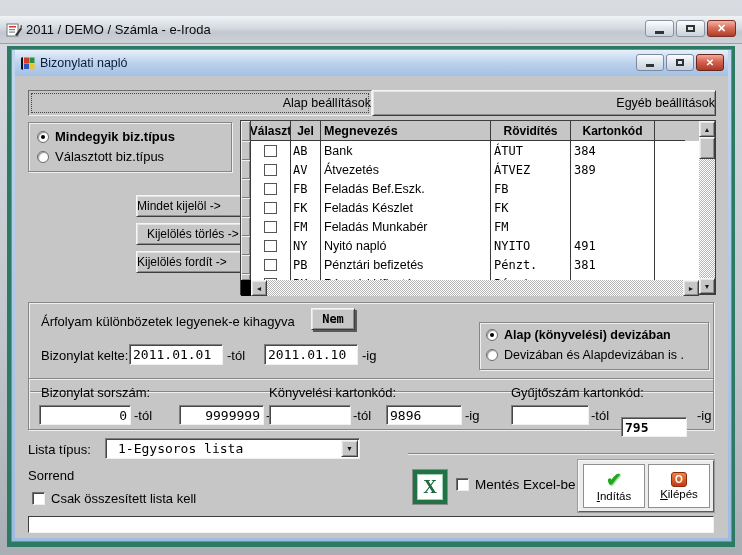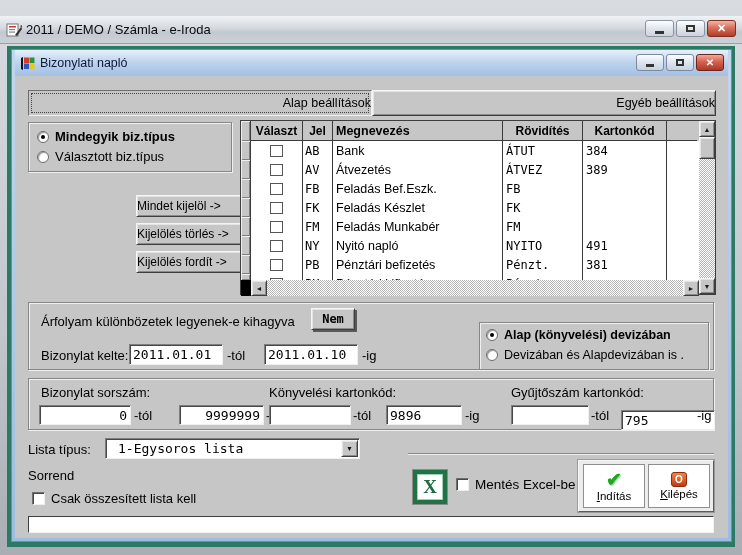--- a/index.html
+++ b/index.html
@@ -73,21 +73,21 @@
   
   .grid { position:absolute; left:225px; top:44px; width:476px; height:175px; background:#fff;
           border:1px solid #3e3e3e; display:flex; }
   .gridmain { width:458px; }
   .grow { display:flex; height:19px; background:#fff; }
   .ghead { display:flex; height:20px; background:#c6c6c6; font-weight:bold; font-size:12px; }
   .gc { border-right:1px solid #3a3a3a; overflow:hidden; white-space:nowrap; display:flex; align-items:center; }
   .ghead .gc { border-bottom:1px solid #3a3a3a; justify-content:center; }
   .c-rh { width:10px; background:#c6c6c6; border-right:1px solid #3a3a3a;
           box-shadow:inset 1px 1px 0 #efefef, inset -1px -1px 0 #7f7f7f; flex:none; }
-  .c-sel { width:52px; justify-content:center; }
+  .c-sel { width:40px; justify-content:center; }
   .c-jel { width:30px; font-family:"DejaVu Sans Mono", monospace; font-size:12px; padding-left:2px; }
   .c-meg { width:170px; font-size:12.5px; padding-left:3px; }
   .c-rov { width:80px; font-family:"DejaVu Sans Mono", monospace; font-size:12px; padding-left:3px; }
   .c-kar { width:84px; font-family:"DejaVu Sans Mono", monospace; font-size:12px; padding-left:3px; }
   .c-x   { width:30px; border-right:none; }
   .ghead .c-jel, .ghead .c-rov, .ghead .c-kar { font-family:"Liberation Sans", sans-serif; font-size:12px;
           padding-left:0; justify-content:center; }
   .ghead .c-meg { justify-content:flex-start; padding-left:3px; }
   .gcheck { width:13px; height:12px; background:#fff; border:1px solid #555; }
   .partial { height:6px; overflow:hidden; }
@@ -205,21 +205,21 @@
           </div>
           <div class="flexrow" style="position:absolute;left:8px;top:26px;">
             <span class="radio"></span>
             <span style="font-size:13px;">Választott biz.típus</span>
           </div>
         </div>
 
         <div class="side-btn raised" style="top:119px;">
           <span>Mindet kijelöl -&gt;</span>
         </div>
-        <div class="side-btn raised" style="top:147px;">
+        <div class="side-btn raised" style="top:147px;padding-left:10px;">
           <span>Kijelölés törlés -&gt;</span>
         </div>
         <div class="side-btn raised" style="top:175px;">
           <span>Kijelölés fordít -&gt;</span>
         </div>
 
         <div class="grid">
           <div class="gridmain">
             <div class="ghead">
               <div class="c-rh" style="height:20px;"></div>
@@ -330,21 +330,21 @@
           </div>
 
           <div class="vsb">
             <div class="sbtn raised">▲</div>
             <div class="vthumb raised"></div>
             <div class="vtrack checker"></div>
             <div class="sbtn raised">▼</div>
           </div>
         </div>
 
-        <div class="etched" style="position:absolute;left:13px;top:226px;width:686px;height:68px;">
+        <div class="etched" style="position:absolute;left:13px;top:226px;width:686px;height:90px;">
           <span class="lab" style="left:12px;top:11px;">Árfolyam különbözetek legyenek-e kihagyva</span>
           <div class="raised" style="position:absolute;left:282px;top:5px;width:44px;height:22px;display:flex;align-items:center;justify-content:center;font-family:'DejaVu Sans Mono',monospace;font-weight:bold;font-size:12px;box-shadow:2px 2px 0 rgba(0,0,0,.55), inset 1px 1px 0 #e4e4e4, inset -1px -1px 0 #8b8b8b;">
             <span>Nem</span>
           </div>
 
           <span class="lab" style="left:12px;top:45px;">Bizonylat kelte:</span>
           <input class="edit" style="position: absolute; left: 100px; top: 41px; width: 94px; height: 21px;" value="2011.01.01">
           <span class="suffix" style="left:198px;top:45px;">-tól</span>
           <input class="edit" style="position: absolute; left: 235px; top: 41px; width: 94px; height: 21px;" value="2011.01.10">
           <span class="suffix" style="left:333px;top:45px;">-ig</span>
@@ -370,21 +370,21 @@
 
           <span class="lab" style="left:240px;top:6px;">Könyvelési kartonkód:</span>
           <input class="edit" style="position: absolute; left: 240px; top: 26px; width: 82px; height: 20px;" value="">
           <span class="suffix" style="left:324px;top:29px;">-tól</span>
           <input class="edit" style="position: absolute; left: 357px; top: 26px; width: 76px; height: 20px;" value="9896">
           <span class="suffix" style="left:436px;top:29px;">-ig</span>
 
           <span class="lab" style="left:482px;top:6px;">Gyűjtőszám kartonkód:</span>
           <input class="edit" style="position: absolute; left: 482px; top: 26px; width: 78px; height: 20px;" value="">
           <span class="suffix" style="left:562px;top:29px;">-tól</span>
-          <input class="edit" style="position: absolute; left: 592px; top: 31px; width: 94px; height: 20px;" value="795">
+          <input class="edit" style="position: absolute; left: 592px; top: 38px; width: 66px; height: 20px; font-weight: bold;" value="795">
           <span class="suffix" style="left:668px;top:29px;">-ig</span>
         </div>
 
         <span class="lab" style="left:13px;top:366px;">Lista típus:</span>
         <div class="combo" style="top:362px;">
           <span class="val">1-Egysoros lista</span>
           <span class="drop raised">▼</span>
         </div>
 
         <span class="lab" style="left:13px;top:392px;">Sorrend</span>

